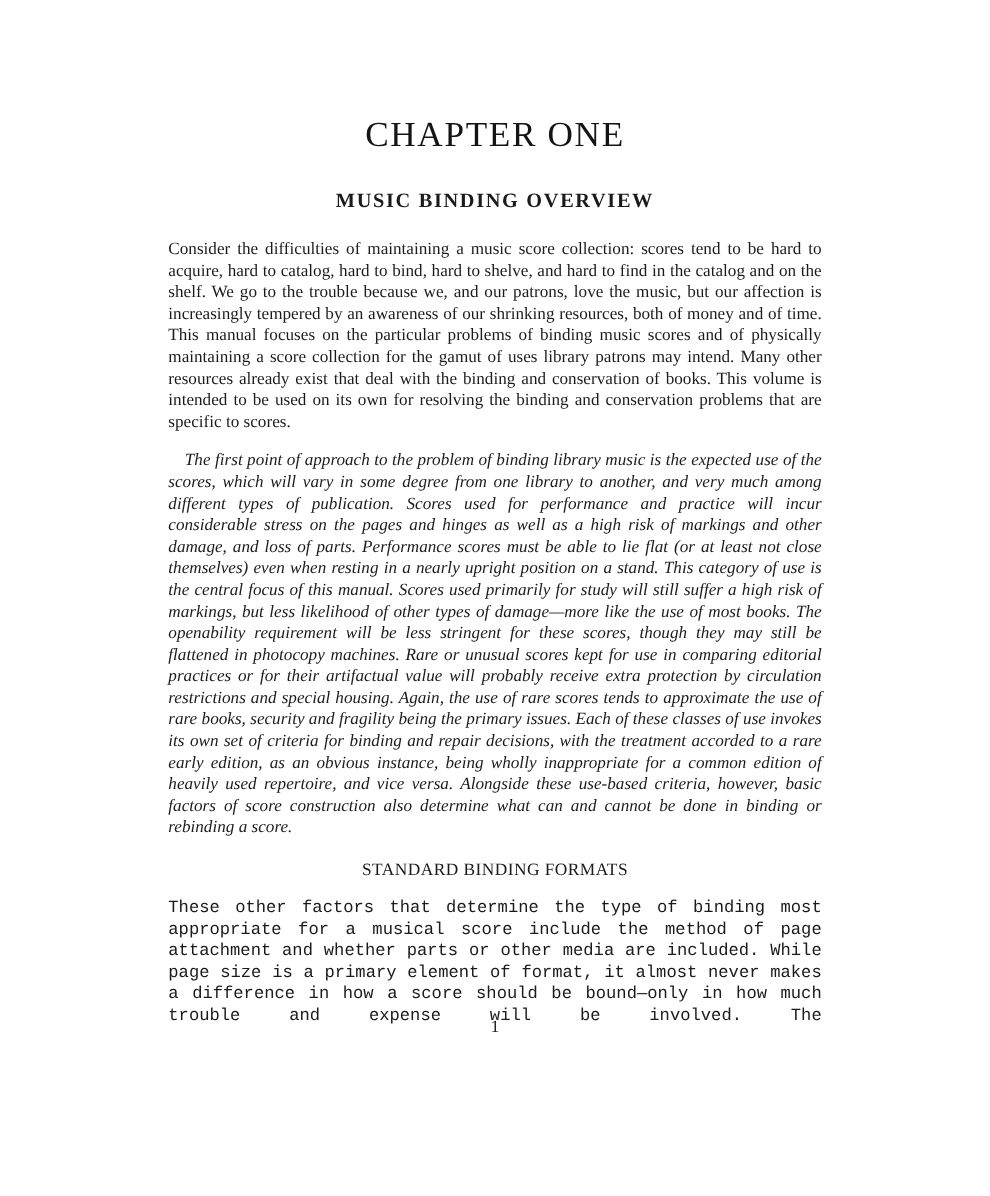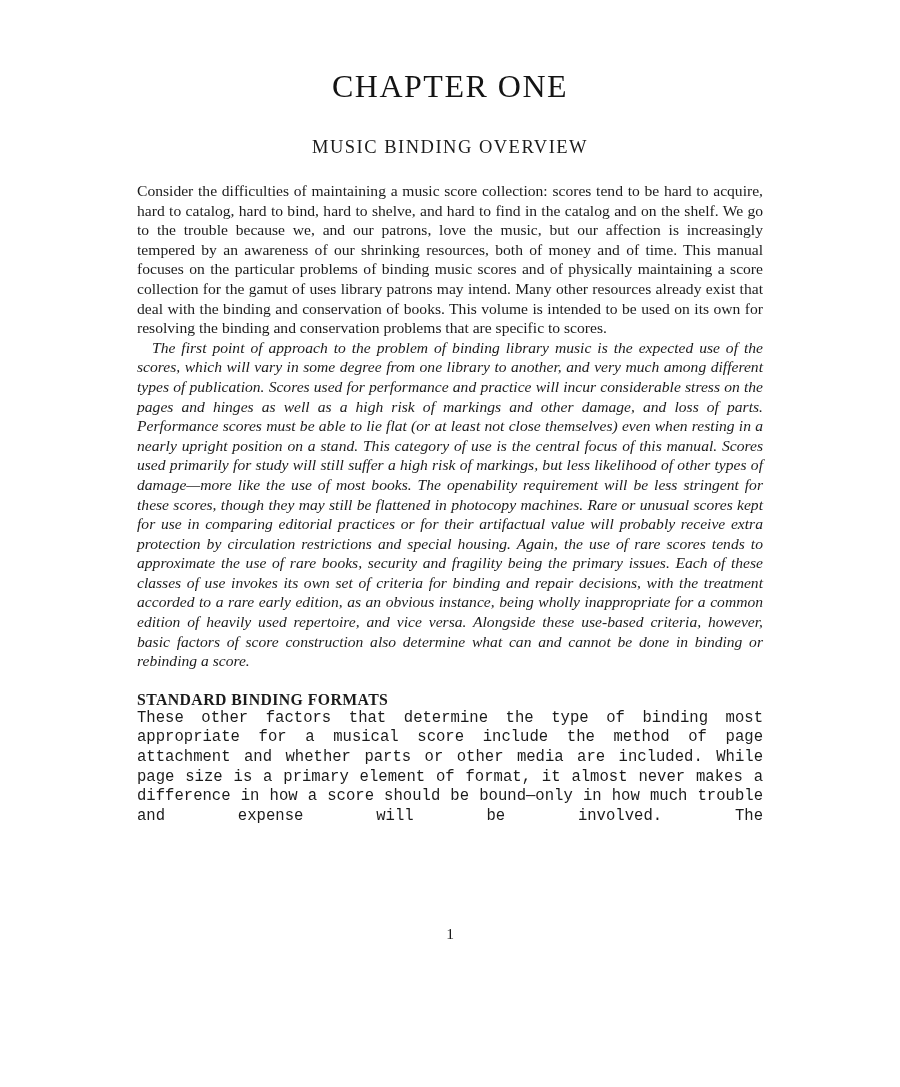--- a/index.html
+++ b/index.html
@@ -6,58 +6,59 @@
     margin: 0;
     padding: 0;
     background: #ffffff;
   }
   .page {
     position: relative;
     width: 900px;
     height: 1087px;
     box-sizing: border-box;
     background: #ffffff;
-    padding: 68px 137px 0 137px;
+    padding: 104px 137px 0 137px;
     font-family: "Liberation Serif", serif;
     color: #1b1b1b;
     overflow: hidden;
   }
   .chapter-title {
     margin: 0;
     text-align: center;
     font-size: 32px;
     font-weight: normal;
     letter-spacing: 1.5px;
     color: #141414;
   }
   .overview-title {
     margin: 32px 0 23px 0;
     text-align: center;
     font-size: 18.5px;
-    font-weight: normal;
+    font-weight: bold;
     letter-spacing: 1.5px;
     color: #1b1b1b;
   }
   p.body {
-    margin: 0;
+    margin: 16px;
     font-size: 15.6px;
     line-height: 19.6px;
     text-align: justify;
     color: #1b1b1b;
   }
   p.indent {
     text-indent: 15px;
     font-style: italic;
   }
   .subheading {
     margin: 20px 0 0 0;
     font-size: 15.8px;
-    font-weight: bold;
+    font-weight: normal;
     letter-spacing: 0.4px;
     color: #1b1b1b;
+    text-align: center;
   }
   p.continues {
     text-align-last: justify;
     font-family: Liberation Mono, monospace;
   }
   .page-number {
     position: absolute;
     left: 0;
     right: 0;
     bottom: 144px;

